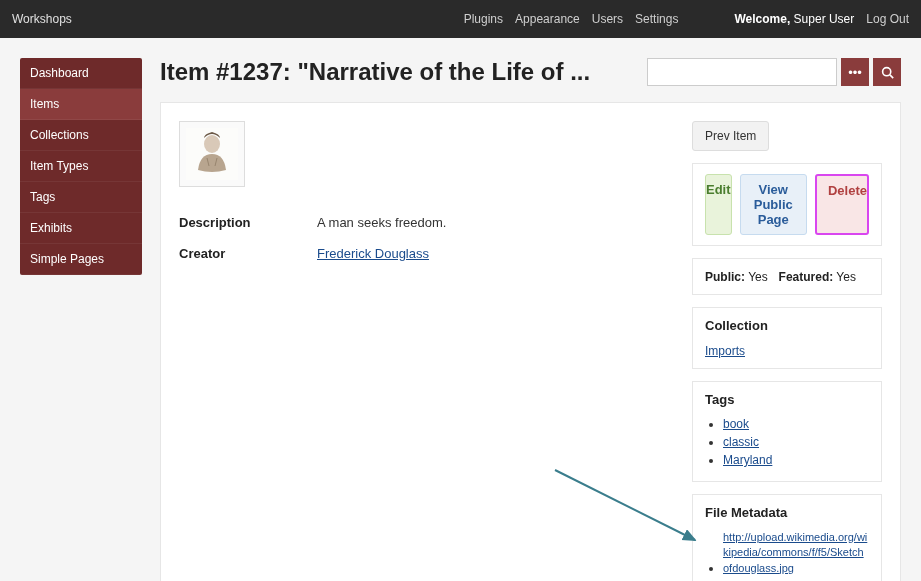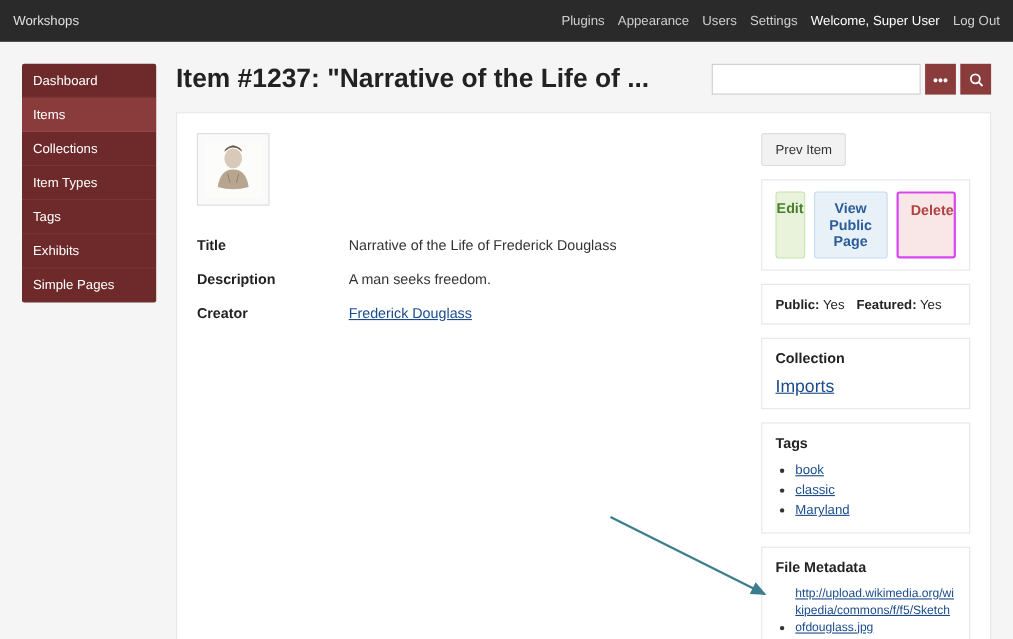--- a/index.html
+++ b/index.html
@@ -20,21 +20,21 @@
       display: flex;
       align-items: center;
       justify-content: space-between;
       padding: 0 12px;
       font-size: 12px;
     }
     .topbar .brand { color: #e0e0e0; }
     .topbar .right { display: flex; gap: 12px; }
     .topbar .right span { cursor: pointer; }
     .topbar .welcome { color: #fff; }
-    .topbar .welcome b { font-weight: 400; }
+    .topbar .welcome b { font-weight: 700; margin-left: 44px; }
     
     
     .shell {
       display: flex;
       gap: 18px;
       padding: 20px;
       align-items: flex-start;
     }
     
     
@@ -165,21 +165,21 @@
       font-weight: 700;
       margin-bottom: 10px;
       color: #222;
     }
     .box ul {
       list-style: disc;
       padding-left: 18px;
       font-size: 12px;
     }
     .box ul li { margin-bottom: 4px; }
-    .box .collection-link { font-size: 16px; }
+    .box .collection-link { font-size: 12px; }
     .filemeta li a { word-break: break-all; font-size: 11px; line-height: 1.4; display: inline-block; }
     
     
     .arrow {
       position: absolute;
       pointer-events: none;
     }
   </style>
 </head>
 <body>
@@ -230,24 +230,20 @@
           <svg viewBox="0 0 52 52">
             <rect x="0" y="0" width="52" height="52" fill="#fcfcfa"></rect>
             <ellipse cx="26" cy="16" rx="8" ry="9" fill="#d9c9b8"></ellipse>
             <path d="M18 10 Q26 2 34 10 Q34 6 26 4 Q18 6 18 10" fill="#6b5846"></path>
             <path d="M12 42 Q14 26 26 26 Q38 26 40 42 Q26 46 12 42" fill="#b8a58f"></path>
             <path d="M21 30 L23 38 M31 30 L29 38" stroke="#8f7c66" stroke-width="0.8"></path>
           </svg>
         </div>
 
         <div class="meta-row">
-          <div class="label">Title</div>
-          <div class="value">Narrative of the Life of Frederick Douglass</div>
-        </div>
-        <div class="meta-row">
           <div class="label">Description</div>
           <div class="value">A man seeks freedom.</div>
         </div>
         <div class="meta-row">
           <div class="label">Creator</div>
           <div class="value"><a>Frederick Douglass</a></div>
         </div>
       </div>
 
       <div class="rail">

